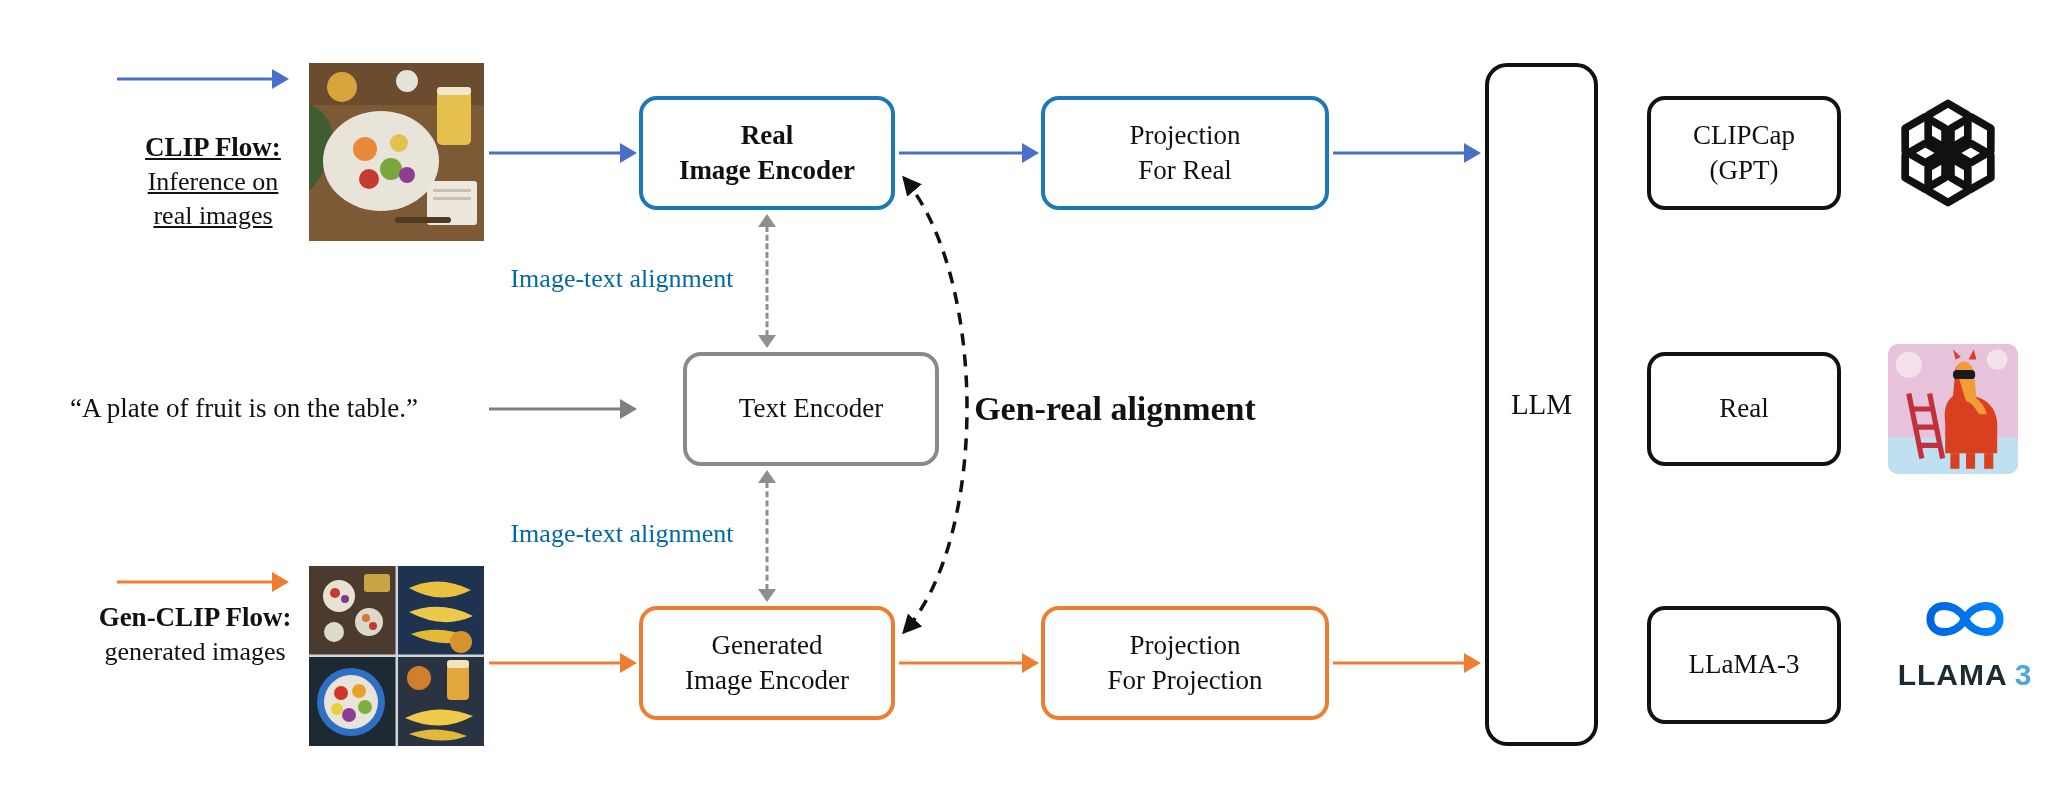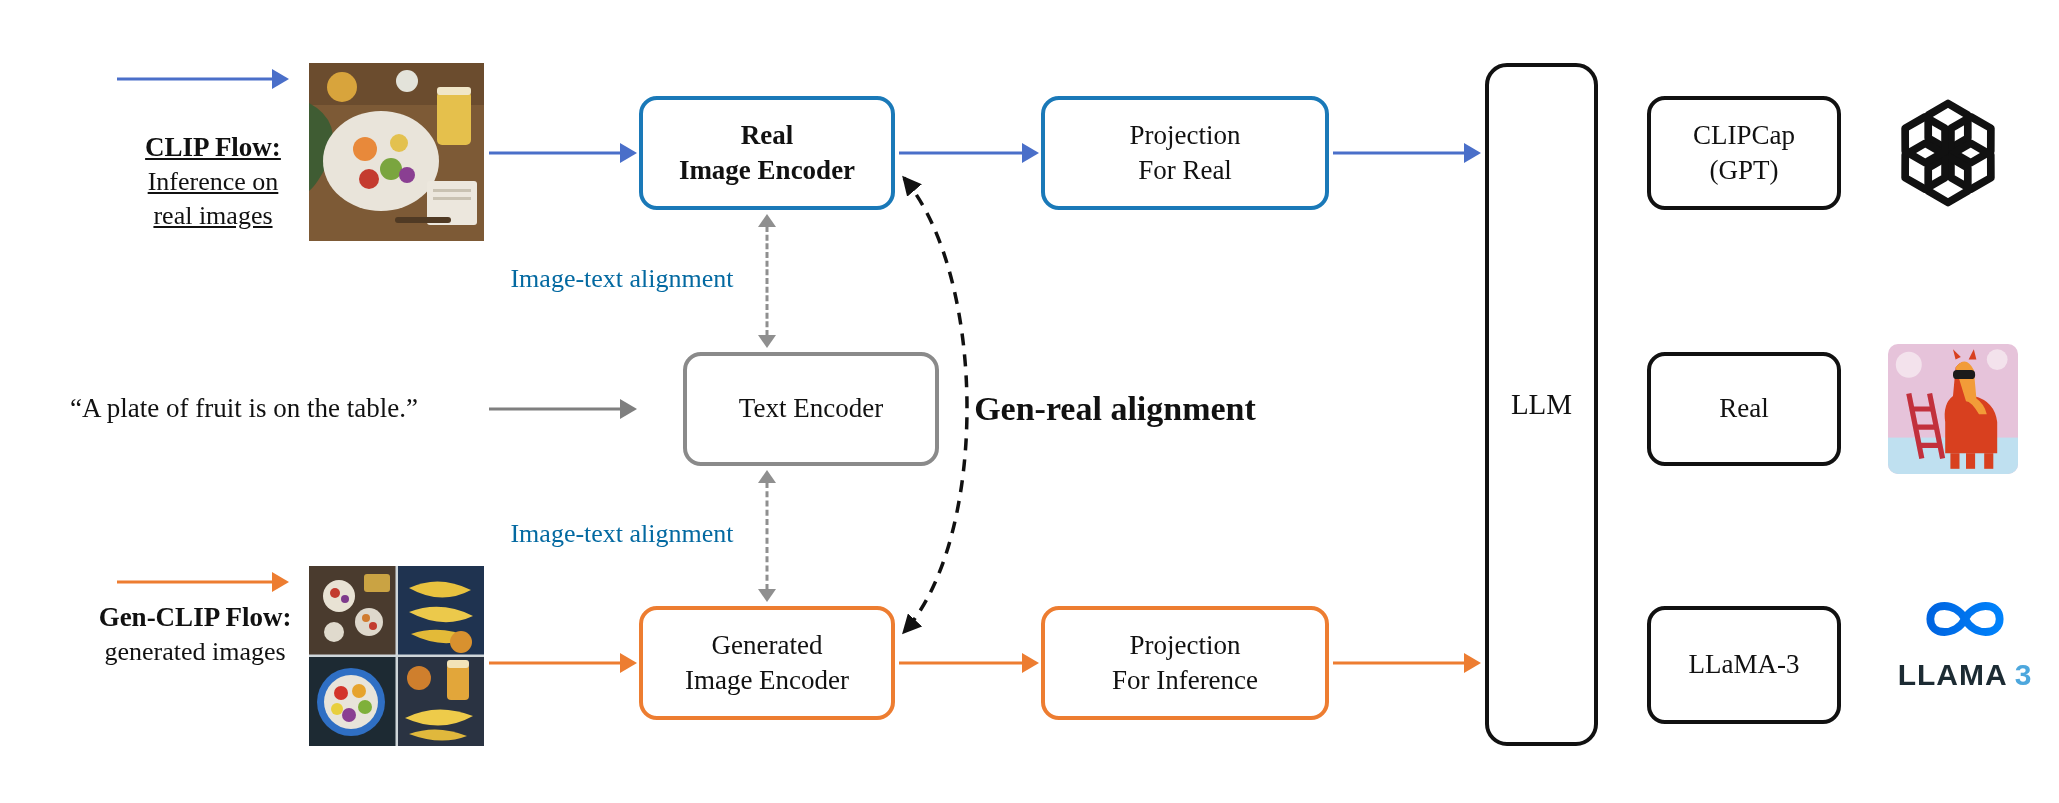--- a/index.html
+++ b/index.html
@@ -197,21 +197,21 @@
     <span>Image Encoder</span>
   </div>
 
   <div class="arrow" style="left:899px; top:651px; width:140px; --c:#ed7d31;">
     <div class="shaft"></div>
     <div class="head"></div>
   </div>
 
   <div class="node" style="left:1041px; top:606px; width:288px; height:114px; border-color:#ed7d31;">
     <span>Projection</span>
-    <span>For Inference</span>
+    <span>For Projection</span>
   </div>
 
   <div class="arrow" style="left:1333px; top:651px; width:148px; --c:#ed7d31;">
     <div class="shaft"></div>
     <div class="head"></div>
   </div>
 
   <div class="node llm" style="left:1485px; top:63px; width:113px; height:683px; border-color:#111111;">
     <span>LLM</span>
   </div>

